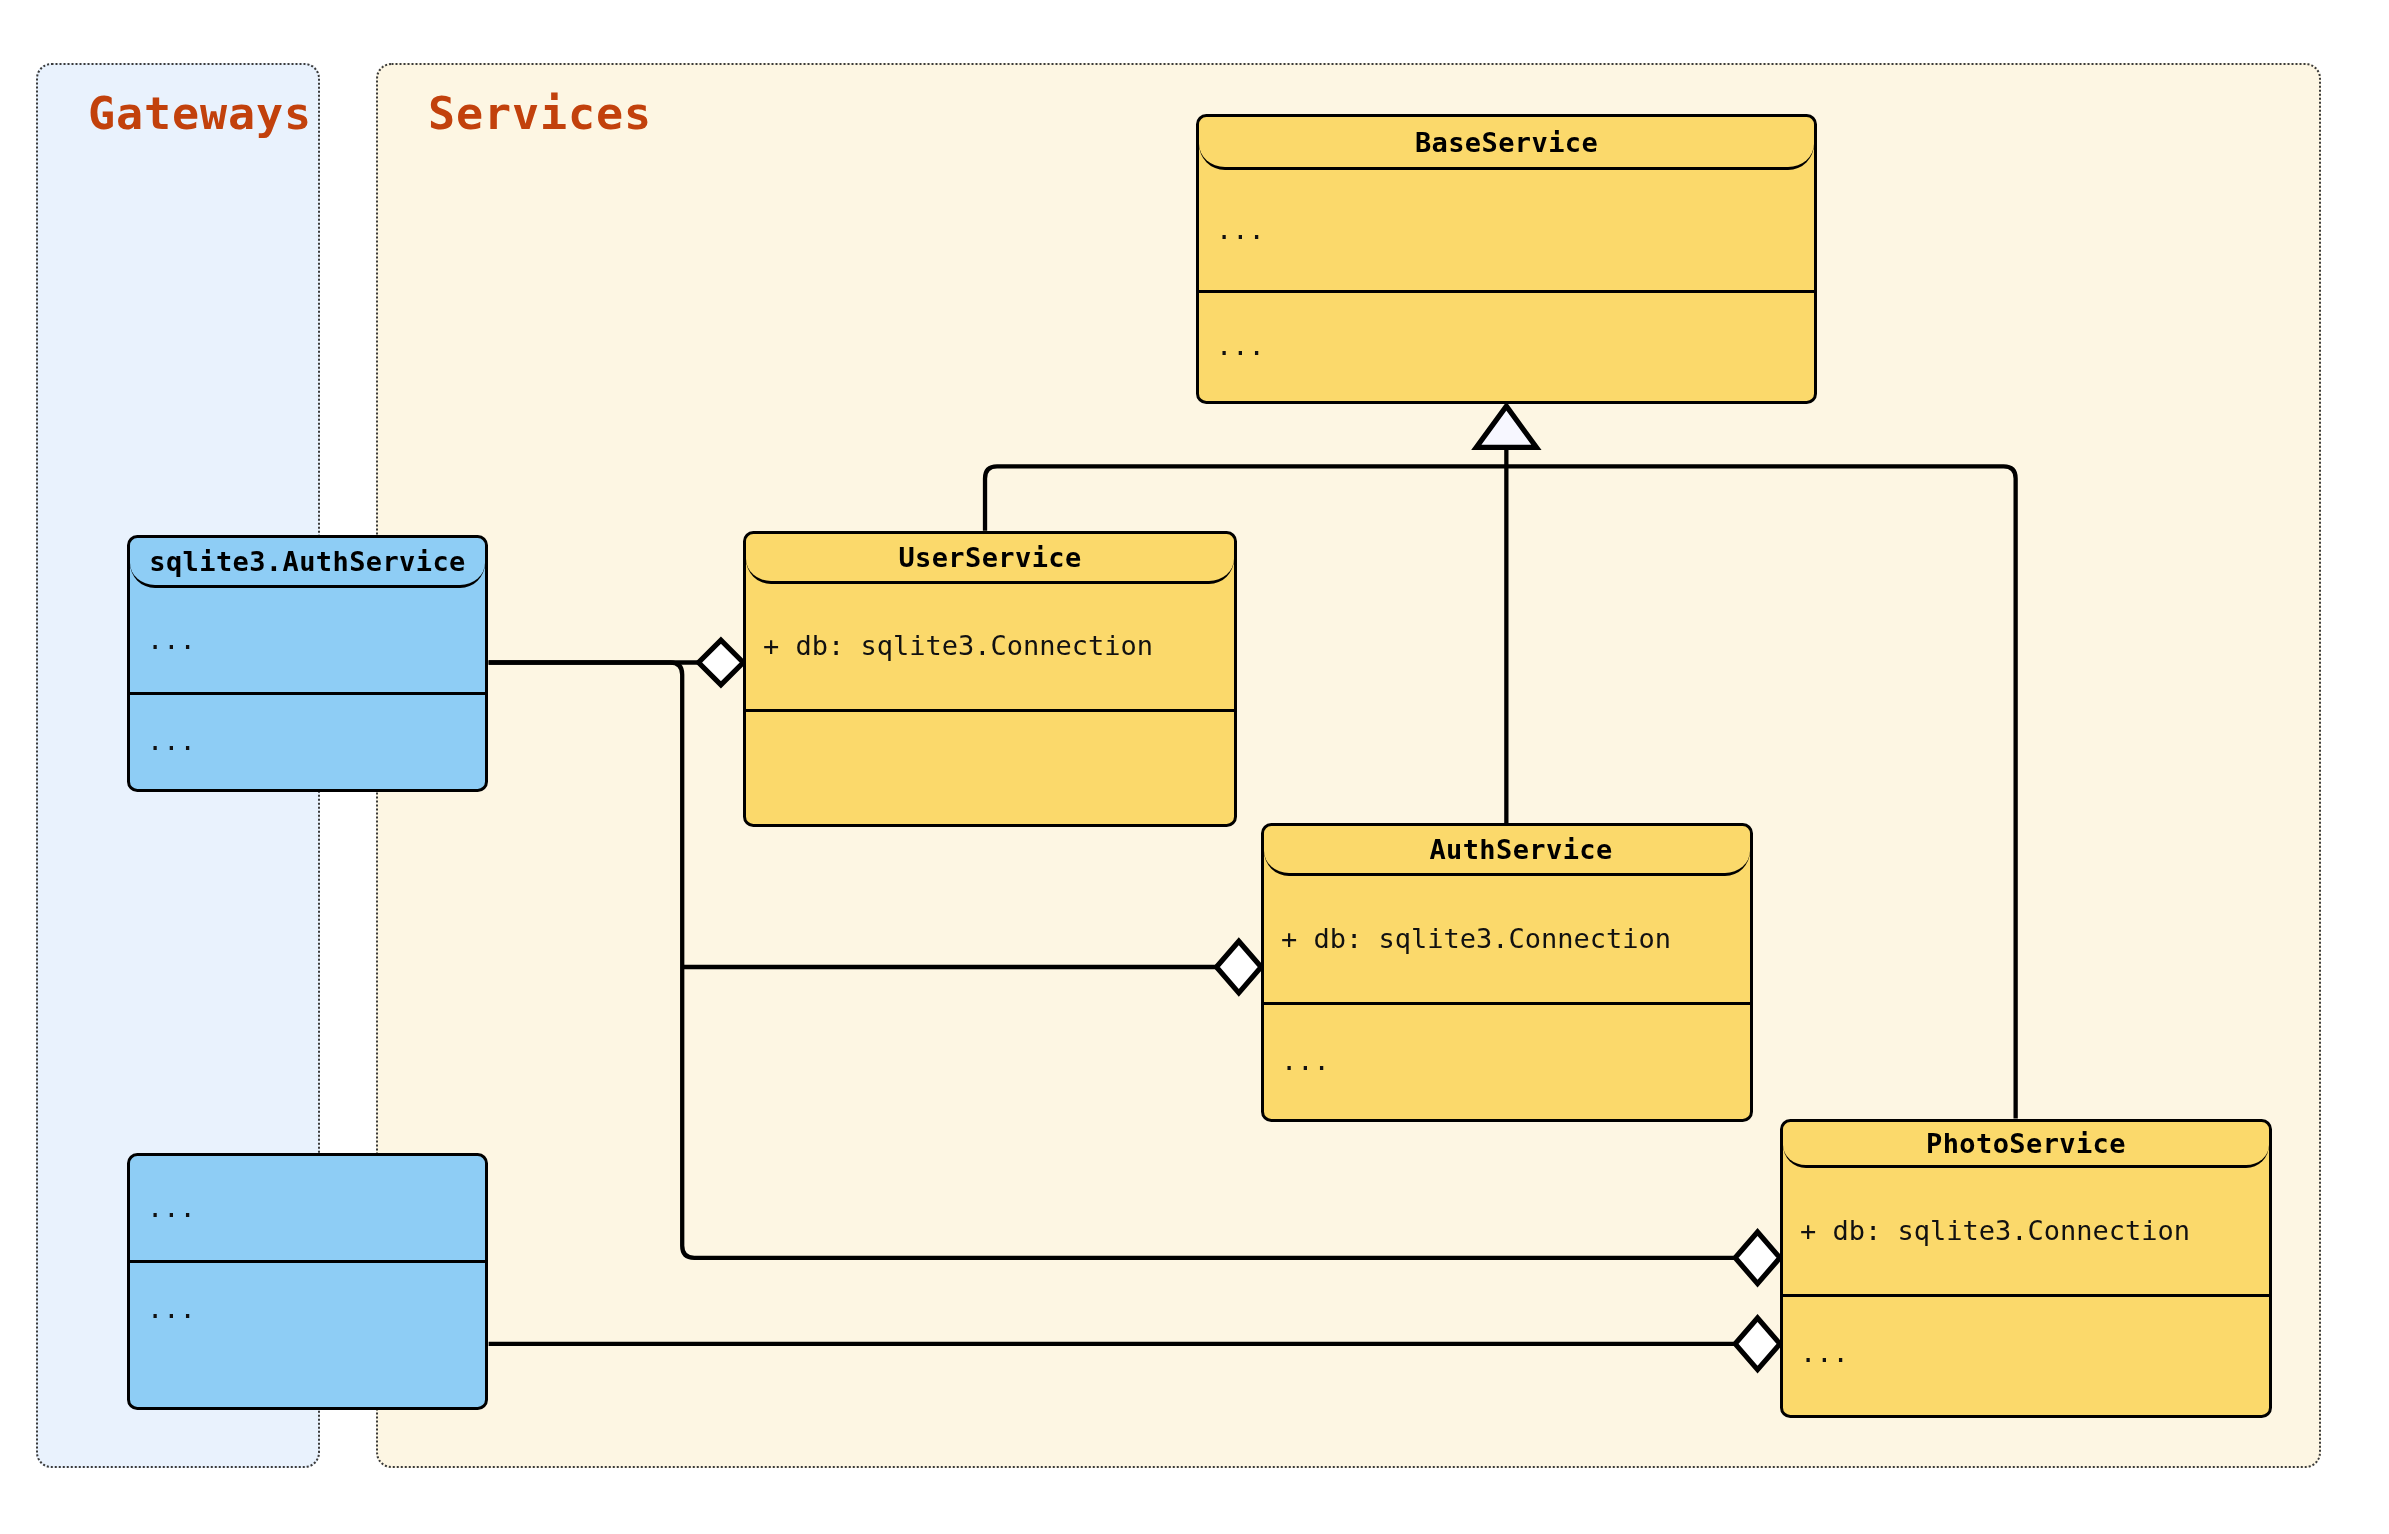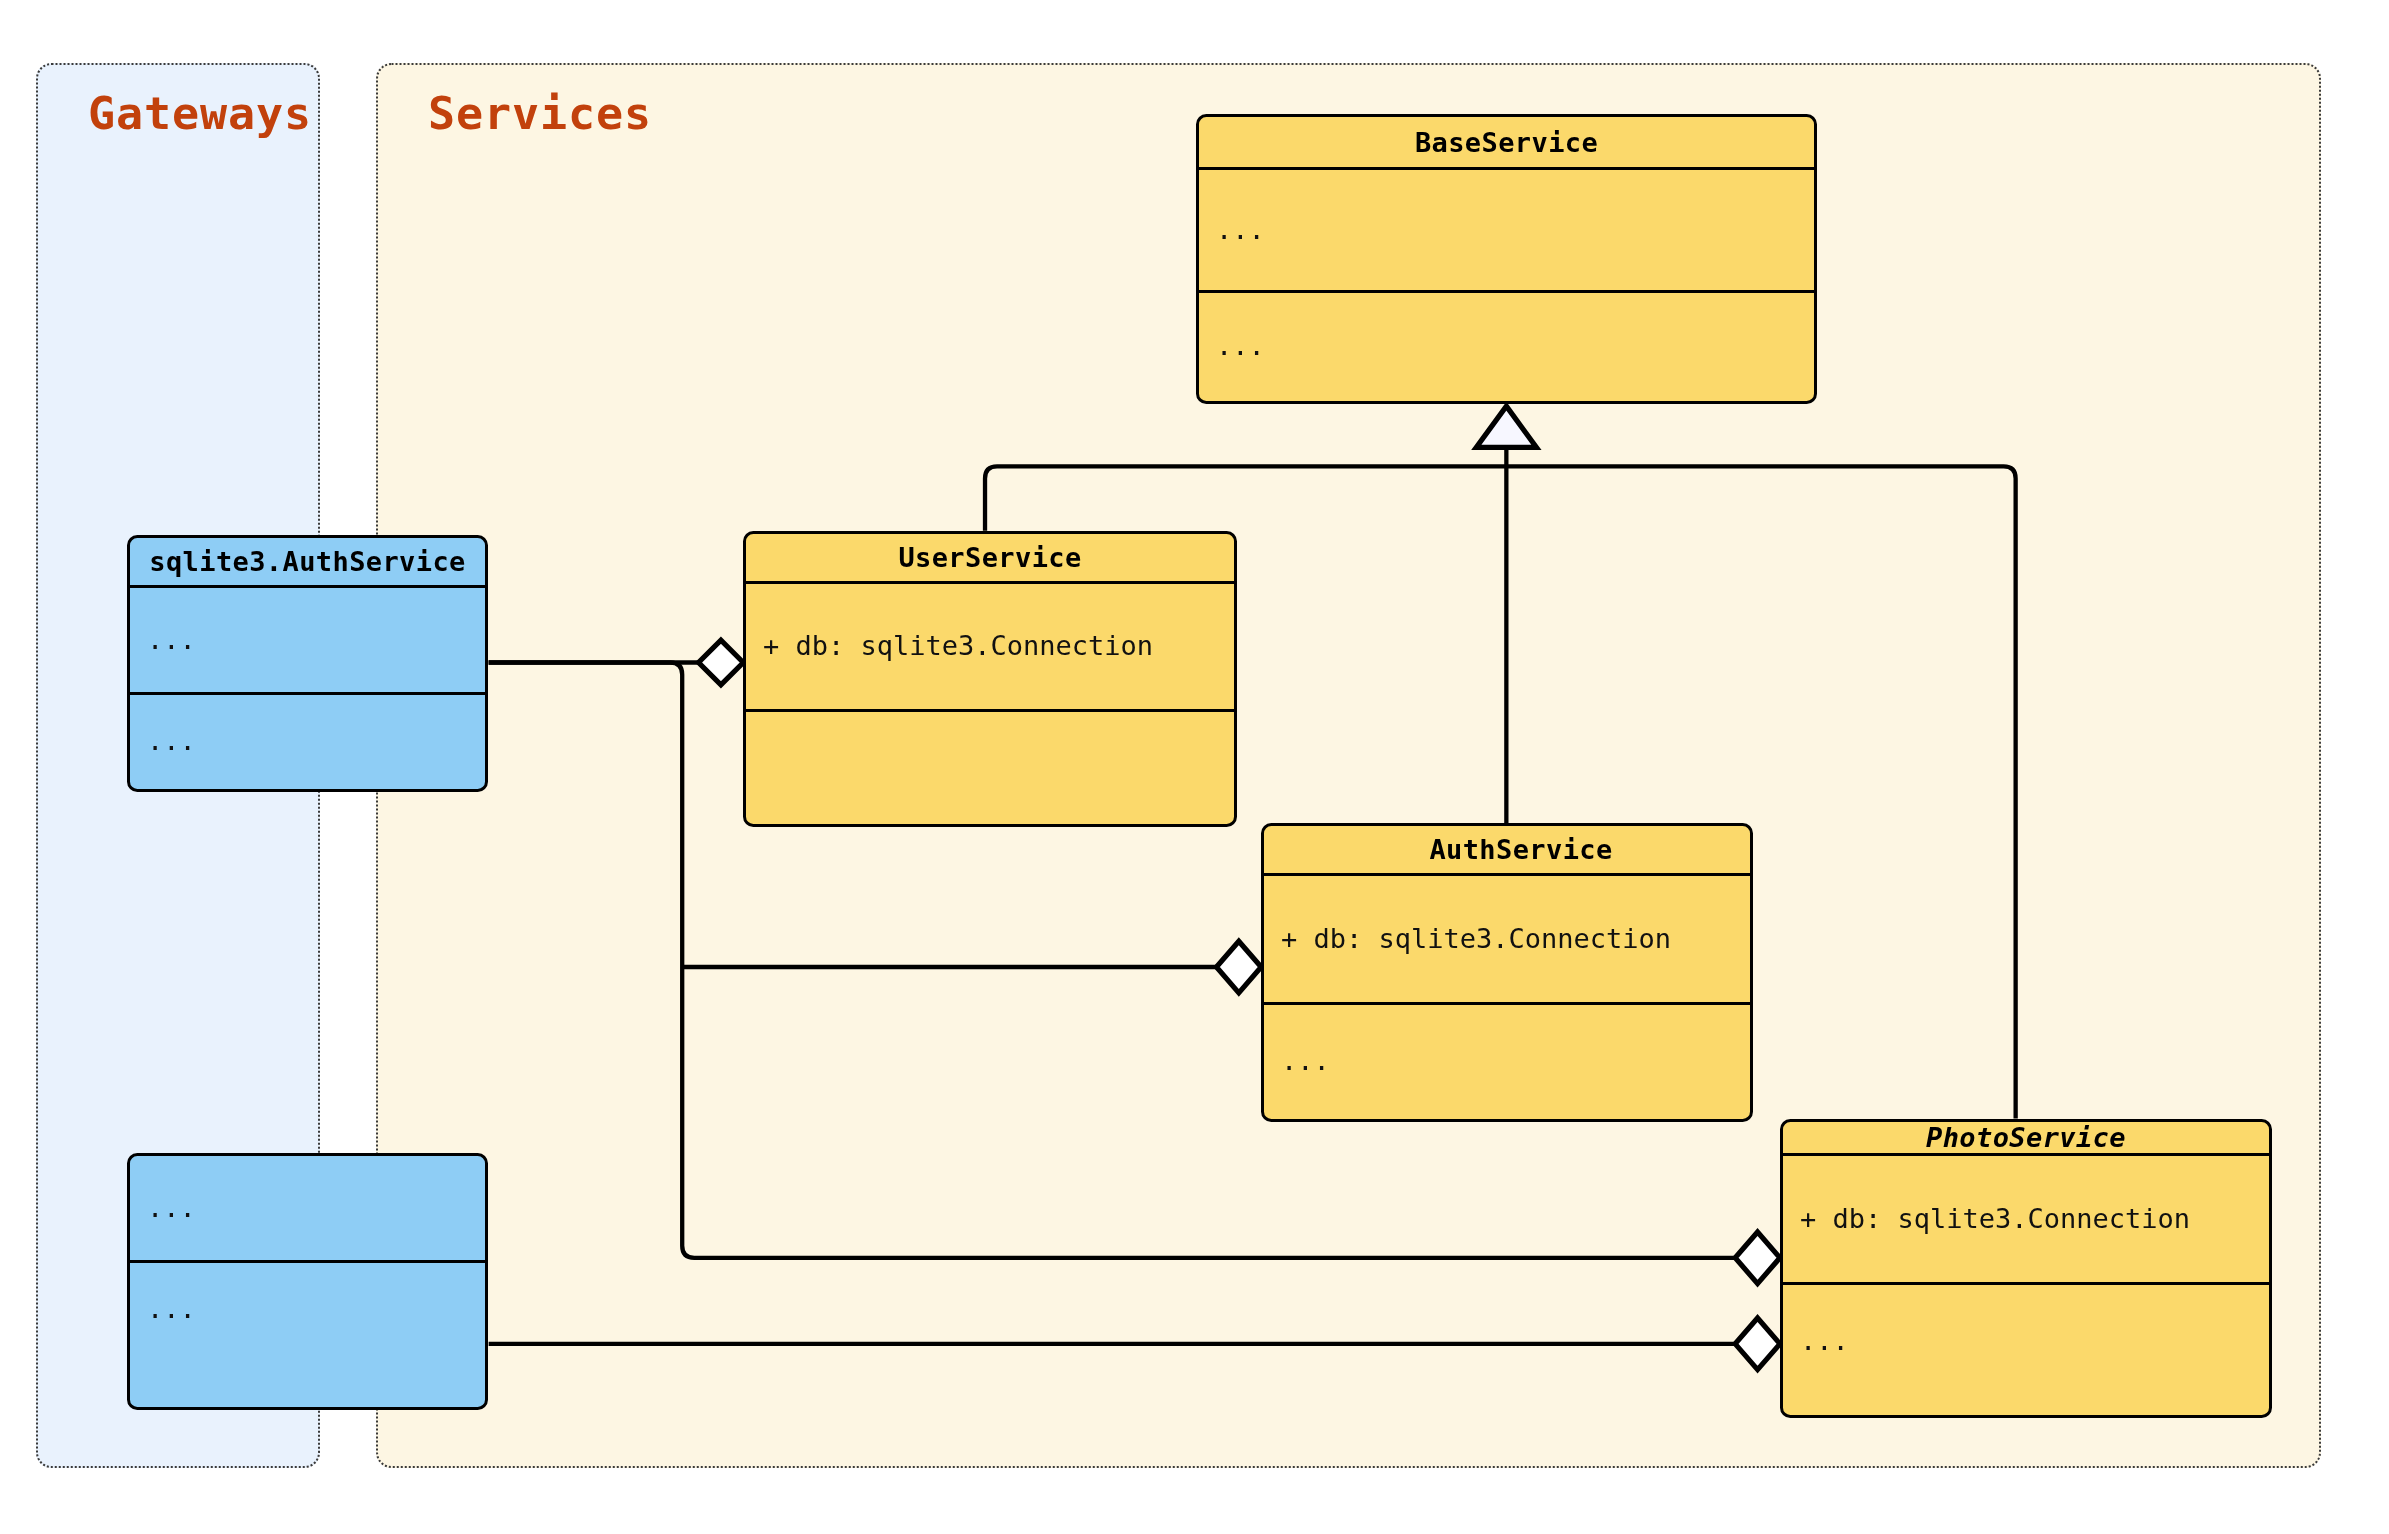--- a/index.html
+++ b/index.html
@@ -57,20 +57,21 @@
     width: 100%;
     border-bottom: 3.4px solid #000000;
     display: flex;
     align-items: center;
     justify-content: center;
     font-weight: bold;
     font-size: 27px;
     color: #000000;
     letter-spacing: 0.4px;
     white-space: nowrap;
+    border-radius: 26px;
   }
   .uml-class .compartment {
     box-sizing: border-box;
     width: 100%;
     display: flex;
     flex-direction: column;
     justify-content: center;
     padding-left: 17px;
     font-size: 27px;
     color: #111111;
@@ -142,21 +143,21 @@
     <div class="name-band" style="height: 50px; padding-left: 28px;">AuthService</div>
     <div class="compartment" style="height: 126px;">
         <div class="member">+ db: sqlite3.Connection</div>
       </div>
     <div class="compartment" style="height: 116px;">
         <div class="member">...</div>
       </div>
   </div>
 
   <div class="uml-class fill-yellow" id="cls-photo_service" style="left: 1780px; top: 1119px; width: 492px; height: 299px; background: rgb(251, 217, 107);">
-    <div class="name-band" style="height: 34px; font-style: italic;">PhotoService</div>
+    <div class="name-band" style="height: 46px;">PhotoService</div>
     <div class="compartment" style="height: 126px;">
         <div class="member">+ db: sqlite3.Connection</div>
       </div>
     <div class="compartment" style="height: 116px;">
         <div class="member">...</div>
       </div>
   </div>
 
   <div class="uml-class fill-blue" id="cls-sqlite_connection" style="left: 127px; top: 535px; width: 361px; height: 257px; background: rgb(142, 205, 245);">
     <div class="name-band" style="height: 50px;">sqlite3.AuthService</div>

